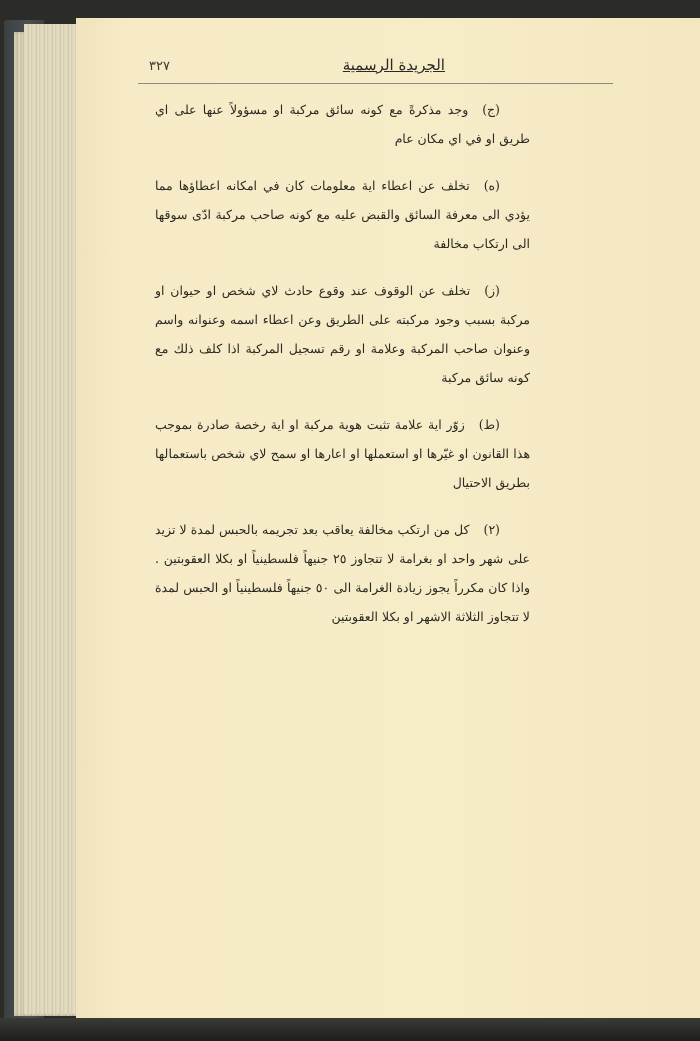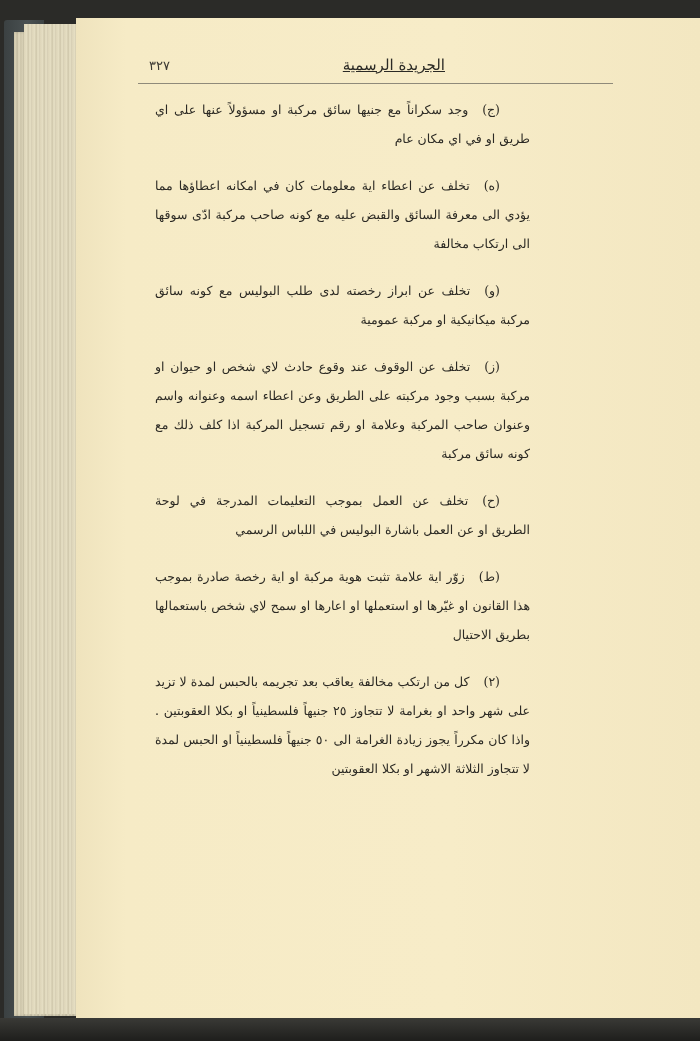--- a/index.html
+++ b/index.html
@@ -73,33 +73,27 @@
 </div>
 
 <div class="header">
   <span class="header-title">الجريدة الرسمية</span>
   <span class="page-number">٣٢٧</span>
 </div>
 <div class="rule"></div>
 
 <div class="content">
   <p class="para">
-    <span class="label">(ج)</span><span>وجد سكراناً مع جنيها سائق مركبة او مسؤولاً عنها على اي طريق او في اي مكان عام</span>
+    <span class="label">(ج)</span><span>وجد مذكرةً مع كونه سائق مركبة او مسؤولاً عنها على اي طريق او في اي مكان عام</span>
   </p>
   <p class="para">
     <span class="label">(ه)</span><span>تخلف عن اعطاء اية معلومات كان في امكانه اعطاؤها مما يؤدي الى معرفة السائق والقبض عليه مع كونه صاحب مركبة ادّى سوقها الى ارتكاب مخالفة</span>
   </p>
   <p class="para">
-    <span class="label">(و)</span><span>تخلف عن ابراز رخصته لدى طلب البوليس مع كونه سائق مركبة ميكانيكية او مركبة عمومية</span>
-  </p>
-  <p class="para">
     <span class="label">(ز)</span><span>تخلف عن الوقوف عند وقوع حادث لاي شخص او حيوان او مركبة بسبب وجود مركبته على الطريق وعن اعطاء اسمه وعنوانه واسم وعنوان صاحب المركبة وعلامة او رقم تسجيل المركبة اذا كلف ذلك مع كونه سائق مركبة</span>
-  </p>
-  <p class="para">
-    <span class="label">(ح)</span><span>تخلف عن العمل بموجب التعليمات المدرجة في لوحة الطريق او عن العمل باشارة البوليس في اللباس الرسمي</span>
   </p>
   <p class="para">
     <span class="label">(ط)</span><span>زوّر اية علامة تثبت هوية مركبة او اية رخصة صادرة بموجب هذا القانون او غيّرها او استعملها او اعارها او سمح لاي شخص باستعمالها بطريق الاحتيال</span>
   </p>
   <p class="para">
     <span class="label">(٢)</span><span>كل من ارتكب مخالفة يعاقب بعد تجريمه بالحبس لمدة لا تزيد على شهر واحد او بغرامة لا تتجاوز ٢٥ جنيهاً فلسطينياً او بكلا العقوبتين . واذا كان مكرراً يجوز زيادة الغرامة الى ٥٠ جنيهاً فلسطينياً او الحبس لمدة لا تتجاوز الثلاثة الاشهر او بكلا العقوبتين</span>
   </p>
 </div>
 
 </body></html>

